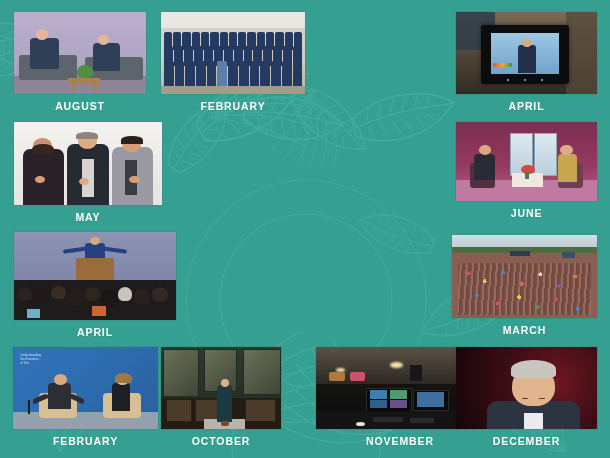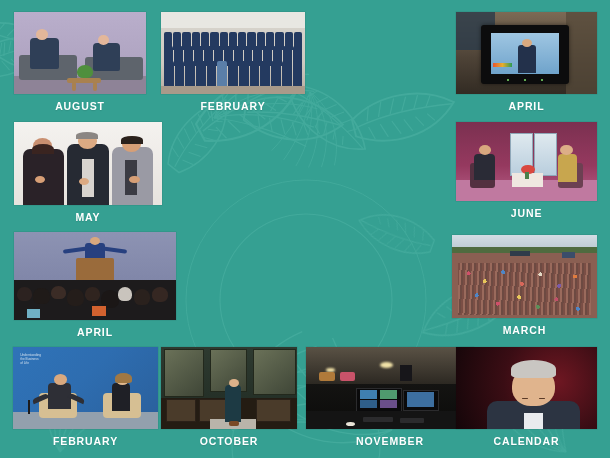--- a/index.html
+++ b/index.html
@@ -445,41 +445,41 @@
         <div class="sep-chair" style="left:62%;bottom:14%;width:26%;height:30%;"></div>
         <div class="sep-p" style="left:68%;bottom:22%;width:13%;height:34%;background:#1f2026;"></div>
         <div class="sep-h" style="left:71%;bottom:54%;width:9%;height:13%;background:#e1b98f;"></div>
         <div class="rect" style="left:70%;bottom:56%;width:12%;height:12%;background:#a07844;border-radius:50% 50% 20% 20%;"></div>
         <div class="rect" style="left:10%;bottom:18%;width:2%;height:18%;background:#1c1c1e;"></div>
       </div>
     </div>
     <div class="month">FEBRUARY</div>
   </div>
 
-  <div class="tile" style="left:161px;top:347px;width:136px;">
+  <div class="tile" style="left:161px;top:347px;width:120px;">
     <div class="photo" style="height:82px;">
       <div class="scene">
         <div class="oct-bg"></div>
         <div class="oct-art" style="left:2%;top:2%;width:28%;height:56%;"></div>
         <div class="oct-art" style="left:36%;top:2%;width:26%;height:50%;"></div>
         <div class="oct-art" style="left:68%;top:2%;width:30%;height:54%;"></div>
         <div class="oct-wain"></div>
         <div class="oct-panel" style="left:4%;bottom:8%;width:20%;height:26%;"></div>
         <div class="oct-panel" style="left:28%;bottom:8%;width:20%;height:26%;"></div>
         <div class="oct-panel" style="left:70%;bottom:8%;width:24%;height:26%;"></div>
         <div class="oct-rug" style="left:36%;bottom:0;width:34%;height:12%;"></div>
         <div class="oct-p" style="left:47%;bottom:8%;width:12%;height:46%;"></div>
         <div class="oct-h" style="left:50%;bottom:51%;width:7%;height:10%;"></div>
         <div class="rect" style="left:50%;bottom:4%;width:7%;height:6%;background:#7a4a26;border-radius:2px;"></div>
       </div>
     </div>
     <div class="month">OCTOBER</div>
   </div>
 
-  <div class="tile" style="left:306px;top:347px;width:168px;">
+  <div class="tile" style="left:316px;top:347px;width:168px;">
     <div class="photo" style="height:82px;">
       <div class="scene">
         <div class="nov-bg"></div>
         <div class="nov-wall"></div>
         <div class="nov-lamp" style="left:44%;top:18%;width:8%;height:8%;"></div>
         <div class="nov-lamp" style="left:12%;top:26%;width:5%;height:5%;"></div>
         <div class="rect" style="left:8%;top:30%;width:9%;height:12%;background:#b07a3a;border-radius:2px;"></div>
         <div class="rect" style="left:20%;top:30%;width:9%;height:12%;background:#c9536a;border-radius:2px;"></div>
         <div class="rect" style="left:56%;top:22%;width:7%;height:20%;background:#17161a;"></div>
         <div class="nov-mon" style="left:30%;top:50%;width:26%;height:28%;"></div>
@@ -503,17 +503,17 @@
       <div class="scene">
         <div class="dec-bg"></div>
         <div class="dec-suit" style="left:22%;bottom:0;width:66%;height:34%;"></div>
         <div class="dec-shirt" style="left:48%;bottom:0;width:14%;height:20%;"></div>
         <div class="dec-face" style="left:40%;bottom:28%;width:30%;height:48%;"></div>
         <div class="dec-hair" style="left:39%;bottom:62%;width:32%;height:22%;"></div>
         <div class="rect" style="left:47%;bottom:36%;width:4%;height:2%;background:#5a3a27;border-radius:2px;"></div>
         <div class="rect" style="left:59%;bottom:36%;width:4%;height:2%;background:#5a3a27;border-radius:2px;"></div>
       </div>
     </div>
-    <div class="month">CALENDAR</div>
+    <div class="month">DECEMBER</div>
   </div>
 
 
 </div>
 
 </body></html>

